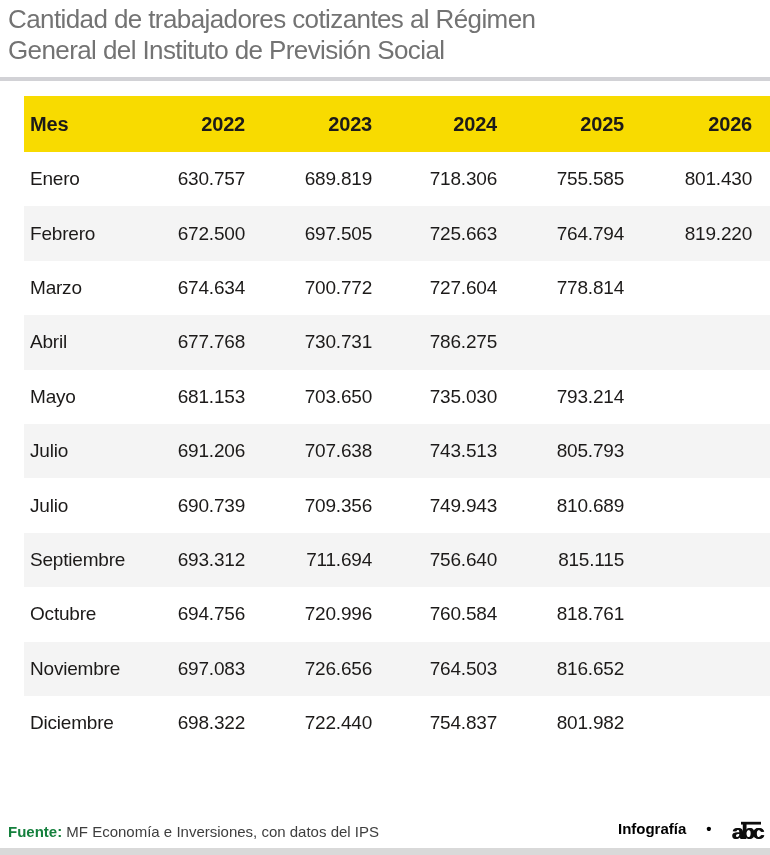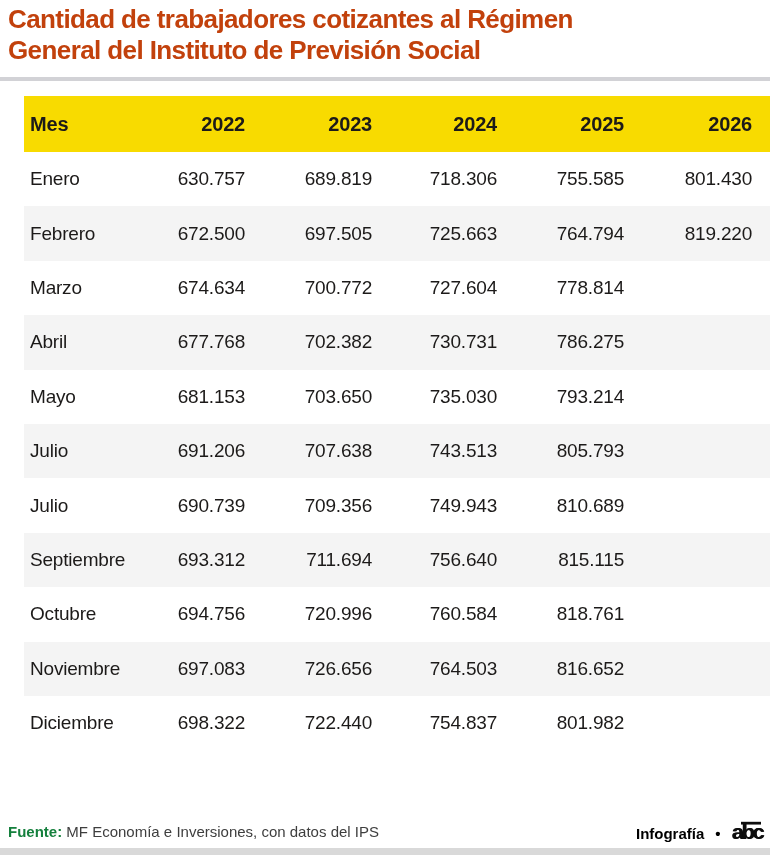--- a/index.html
+++ b/index.html
@@ -14,25 +14,25 @@
   html,body{width:770px;height:855px;}
   body{
     font-family:"Liberation Sans", sans-serif;
     background:#ffffff;
     color:var(--text);
     position:relative;
     overflow:hidden;
   }
   .title{
     padding:4px 10px 0 8px;
-    font-weight:bold;
+    font-weight:normal;
     font-size:26px;
     line-height:31px;
     letter-spacing:-0.6px;
-    color:#c2410c;
+    color:#737373;
   }
   .top-rule{
     margin-top:11px;
     height:4px;
     width:770px;
     background:var(--rule);
   }
   .datatable{
     margin:15px 5px 0 24px;
     width:758px;
@@ -64,22 +64,22 @@
     padding:0 8px 0 8px;
     display:flex;
     justify-content:space-between;
     align-items:center;
     font-size:15px;
   }
   .source b{color:#15803d;}
   .source span{color:var(--muted);text-align:center;}
   .credit{
     display:flex;
-    align-items:flex-end;
-    gap:11px;
+    align-items:flex-start;
+    gap:20px;
     font-weight:bold;
     color:#000;
   }
   .abc-logo{
     position:relative;
     display:inline-block;
     font-weight:900;
     font-size:22px;
     line-height:18px;
     letter-spacing:-2.5px;
@@ -142,21 +142,20 @@
         <div class="cell mes">Marzo</div>
         <div class="cell num">674.634</div>
         <div class="cell num">700.772</div>
         <div class="cell num">727.604</div>
         <div class="cell num">778.814</div>
         <div class="cell num"></div>
       </div>
       <div class="trow">
         <div class="cell mes">Abril</div>
         <div class="cell num">677.768</div>
-        <div class="cell num">702.382</div>
         <div class="cell num">730.731</div>
         <div class="cell num">786.275</div>
         <div class="cell num"></div>
       </div>
       <div class="trow">
         <div class="cell mes">Mayo</div>
         <div class="cell num">681.153</div>
         <div class="cell num">703.650</div>
         <div class="cell num">735.030</div>
         <div class="cell num">793.214</div>

